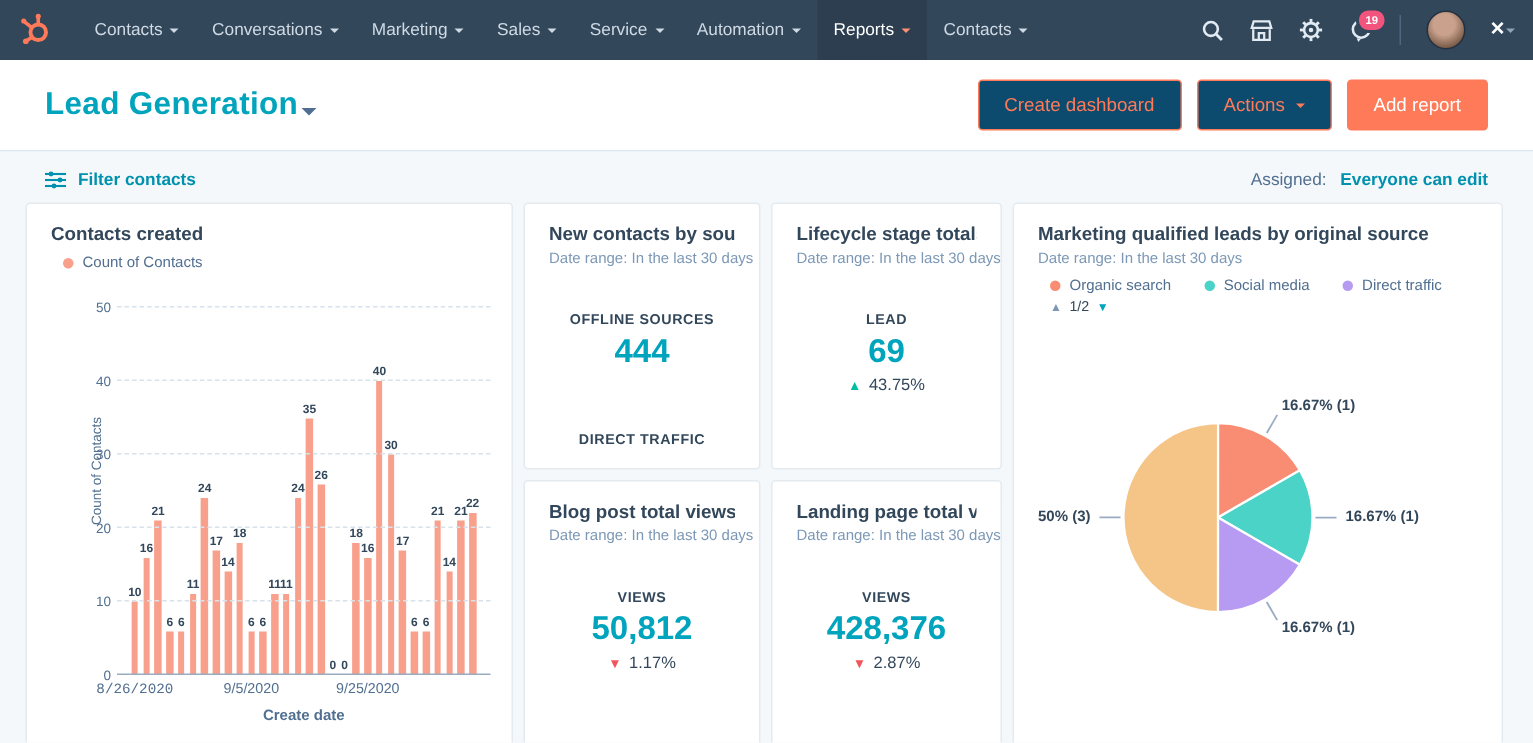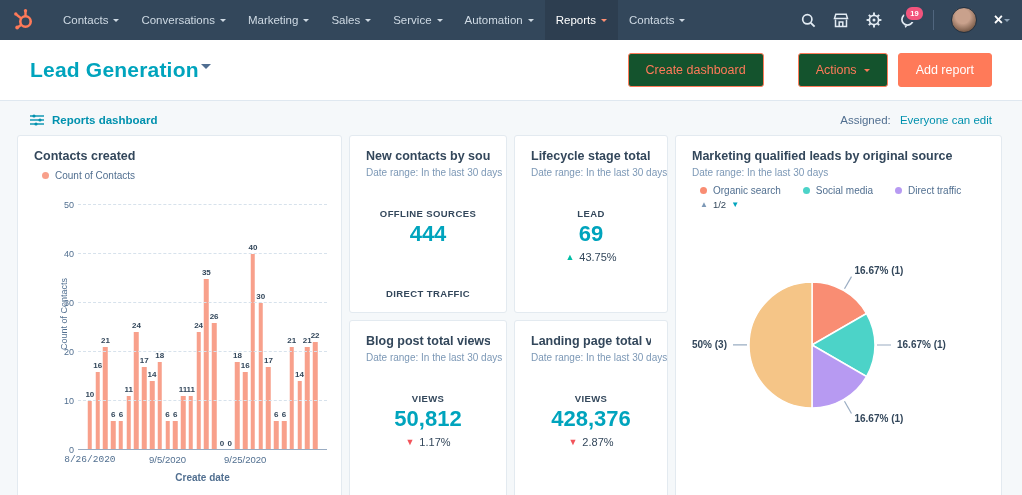--- a/index.html
+++ b/index.html
@@ -24,35 +24,35 @@
   .avatar { width:26px; height:26px; border-radius:50%;
             background:radial-gradient(circle at 45% 35%, #c9a18c 0 35%, #7a5c49 75%, #4e3a2e 100%);
             border:1px solid #22303f; }
   .close-x { color:#fff; font-size:16px; font-weight:bold; display:flex; align-items:center; gap:1px; cursor:pointer; }
   .close-x .caret { border-top-color:#8fa4b8; }
 
   
   .page-header { height:61px; background:#fff; display:flex; align-items:center;
                  padding:0 30px; border-bottom:1px solid #dfe8f0; }
   .page-title { font-size:21px; font-weight:600; color:#00a4bd; letter-spacing:.2px; cursor:pointer;
-                display:flex; align-items:flex-start; gap:2px; }
+                display:flex; align-items:flex-end; gap:2px; }
   .title-caret { width:0; height:0; border:5px solid transparent; border-top-color:#506e91; margin-top:6px; }
   .header-btns { margin-left:auto; display:flex; gap:10px; }
   .btn { border-radius:3px; font-size:12.5px; font-weight:500; padding:9px 17px; cursor:pointer;
          font-family:"Liberation Sans",sans-serif; display:flex; align-items:center; gap:7px; }
-  .btn-outline { background:#14532d; border:1px solid #ff7a59; color:#ff7a59;margin-left:24px; }
+  .btn-outline { background:#0c4a6e; border:1px solid #ff7a59; color:#ff7a59; }
   .btn-solid   { background:#ff7a59; border:1px solid #ff7a59; color:#fff; }
   .btn .caret { border-top-color:#ff7a59; }
 
   
   .filter-row { display:flex; align-items:center; padding:13px 30px 9px 30px; }
   .filter-left { display:flex; align-items:center; gap:8px; color:#0091ae; font-size:11.5px;
                  font-weight:bold; cursor:pointer; }
   .assigned { margin-left:auto; font-size:11.5px; color:#516f90; }
-  .assigned a { color:#0091ae; font-weight:normal; text-decoration:none; margin-left:6px; cursor:pointer; }
+  .assigned a { color:#0091ae; font-weight:bold; text-decoration:none; margin-left:6px; cursor:pointer; }
 
   
   .cards { display:grid; grid-template-columns:325px 158px 154px 327px; gap:7px; padding:0 17px; align-items:start; }
   .card { background:#fff; border:1px solid #e3eaf0; border-radius:3px; padding:13px 16px; position:relative; }
   .col { display:flex; flex-direction:column; gap:7px; }
   .card-title { font-size:12.5px; font-weight:bold; color:#33475b; white-space:nowrap; overflow:hidden; }
   .card-meta { font-size:10px; color:#7c98b6; margin-top:4px; white-space:nowrap; }
   .meta-div { color:#cbd6e2; margin:0 6px; }
 
   #card-contacts { height:420px; }
@@ -224,21 +224,21 @@
     <svg class="icon" width="14" height="12" viewBox="0 0 14 12">
       <g stroke="#0091ae" stroke-width="1.4">
         <line x1="0" y1="2" x2="14" y2="2"></line>
           <line x1="0" y1="6" x2="14" y2="6"></line>
           <line x1="0" y1="10" x2="14" y2="10"></line>
       </g>
       <circle cx="4" cy="2" r="1.6" fill="#0091ae"></circle>
         <circle cx="10" cy="6" r="1.6" fill="#0091ae"></circle>
         <circle cx="6" cy="10" r="1.6" fill="#0091ae"></circle>
     </svg>
-    <span>Reports dashboard</span>
+    <span>Filter contacts</span>
   </div>
   <div class="assigned">
     <span>Assigned:</span>
     <a>Everyone can edit</a>
   </div>
 </div>
 
 <div class="cards">
 
   <section class="card" id="card-contacts">

